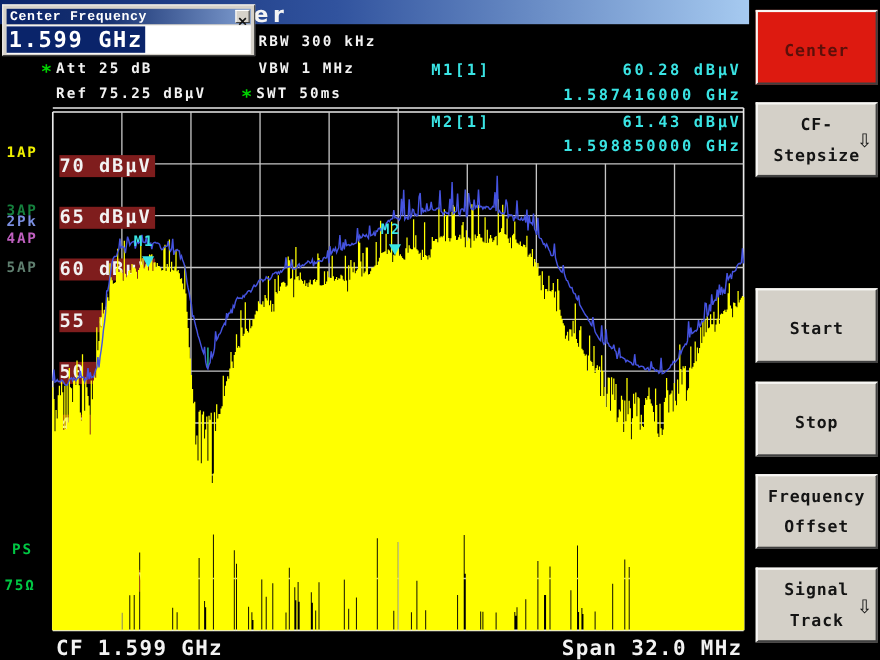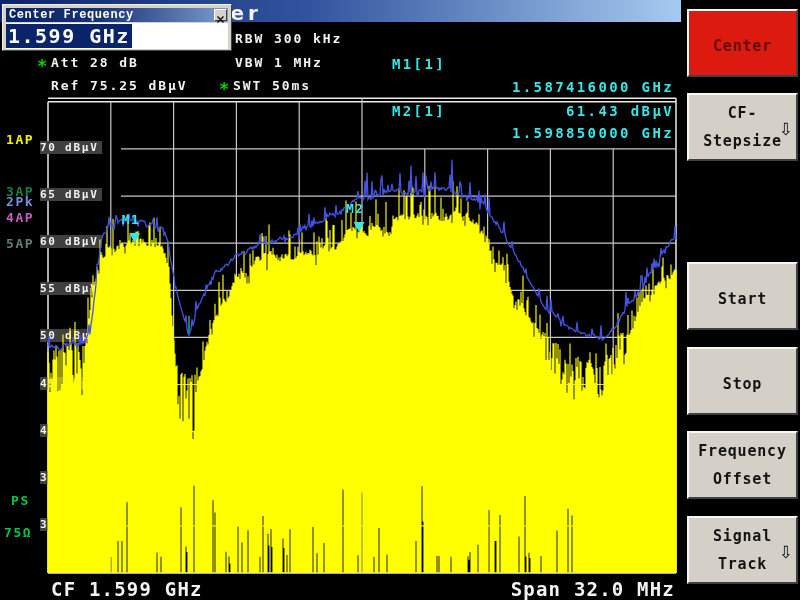--- a/index.html
+++ b/index.html
@@ -30,22 +30,22 @@
                 padding:0 2px 0 2px;white-space:pre;}
   
   .htext{position:absolute;color:#f2f2f2;font-size:13px;font-weight:bold;
          letter-spacing:1.92px;white-space:pre;}
   .star{position:absolute;color:#00d200;font-size:17px;font-weight:bold;}
   .cyan{color:#3ae4e4 !important;}
   .right-align{text-align:right;}
   
   .tlabel{position:absolute;left:6px;font-size:13px;font-weight:bold;letter-spacing:1.6px;white-space:pre;}
   
-  .ylabel{position:absolute;left:40px;color:#f2f2f2;font-size:11px;font-weight:bold;
-          letter-spacing:1.74px;background:#404040;padding-right:3px;white-space:pre;z-index:3;}
+  .ylabel{position:absolute;left:54px;color:#f2f2f2;font-size:17px;font-weight:bold;
+          letter-spacing:1.74px;background:#7f1d1d;padding-right:3px;white-space:pre;z-index:3;}
   
   .bbar{position:absolute;color:#f2f2f2;font-size:19px;font-weight:bold;letter-spacing:1.2px;white-space:pre;}
   
   #gridsvg{position:absolute;left:0;top:0;z-index:2;}
   #tracesvg{position:absolute;left:0;top:0;z-index:4;}
   
   .softkey{position:absolute;left:687px;width:111px;height:68px;background:#d4d0c8;
            border-top:2px solid #f8f7f4;border-left:2px solid #f8f7f4;
            border-right:2px solid #404040;border-bottom:2px solid #404040;box-sizing:border-box;z-index:5;}
   .softkey.red{background:#dd1a10;}
@@ -108,28 +108,29 @@
       <path d="M48 352.1L48 573.0M49 362.8L49 573.0M50 392.1L50 573.0M51 372.8L51 573.0M52 380.4L52 573.0M53 359.4L53 573.0M54 350.6L54 573.0M55 359.4L55 573.0M56 345.9L56 573.0M57 356.5L57 573.0M58 391.0L58 573.0M59 350.7L59 573.0M60 390.0L60 573.0M61 349.4L61 573.0M62 384.1L62 573.0M63 334.6L63 573.0M64 352.1L64 573.0M65 352.9L65 573.0M66 365.4L66 573.0M67 346.0L67 573.0M68 346.0L68 573.0M69 349.9L69 573.0M70 327.8L70 573.0M71 343.0L71 573.0M72 350.2L72 573.0M73 374.9L73 573.0M74 382.3L74 573.0M75 322.0L75 573.0M76 346.0L76 573.0M77 373.4L77 573.0M78 343.1L78 573.0M79 352.0L79 573.0M80 360.0L80 573.0M81 368.6L81 573.0M82 395.1L82 573.0M83 346.0L83 573.0M84 363.0L84 573.0M85 346.0L85 573.0M86 339.2L86 573.0M87 343.3L87 573.0M88 297.5L88 573.0M89 318.5L89 573.0M90 309.9L90 573.0M91 288.1L91 573.0M92 297.6L92 573.0M93 275.3L93 573.0M94 285.1L94 573.0M95 281.5L95 573.0M96 278.8L96 573.0M97 267.0L97 573.0M98 270.2L98 573.0M99 273.4L99 573.0M100 239.4L100 573.0M101 252.1L101 573.0M102 254.8L102 573.0M103 257.9L103 573.0M104 257.2L104 573.0M105 256.5L105 573.0M106 243.9L106 573.0M107 226.1L107 573.0M108 247.2L108 573.0M109 247.4L109 573.0M110 245.7L110 573.0M111 248.2L111 557.0M112 255.3L112 573.0M113 218.9L113 573.0M114 248.8L114 573.0M115 252.0L115 573.0M116 250.3L116 573.0M117 246.3L117 573.0M118 245.5L118 541.1M119 249.1L119 573.0M120 240.0L120 573.0M121 243.8L121 573.0M122 242.7L122 541.0M123 244.0L123 573.0M124 247.0L124 573.0M125 253.5L125 573.0M126 245.5L126 573.0M127 243.3L127 502.3M128 214.0L128 573.0M129 240.6L129 573.0M130 234.5L130 573.0M131 244.2L131 573.0M132 242.6L132 573.0M133 240.1L133 573.0M134 242.3L134 573.0M135 245.8L135 573.0M136 231.4L136 573.0M137 232.2L137 573.0M138 231.1L138 573.0M139 246.3L139 573.0M140 238.7L140 573.0M141 238.4L141 573.0M142 243.2L142 573.0M143 239.2L143 573.0M144 241.9L144 573.0M145 242.0L145 573.0M146 243.7L146 573.0M147 245.8L147 573.0M148 245.5L148 573.0M149 225.6L149 573.0M150 222.6L150 573.0M151 246.3L151 573.0M152 240.1L152 573.0M153 242.9L153 573.0M154 217.8L154 573.0M155 247.1L155 573.0M156 237.9L156 573.0M157 245.3L157 552.5M158 245.8L158 573.0M159 242.6L159 573.0M160 226.8L160 573.0M161 246.7L161 556.7M162 245.5L162 573.0M163 248.5L163 573.0M164 253.6L164 573.0M165 253.0L165 573.0M166 257.8L166 573.0M167 262.9L167 573.0M168 241.4L168 573.0M169 266.8L169 573.0M170 283.5L170 573.0M171 298.2L171 573.0M172 315.6L172 573.0M173 326.0L173 573.0M174 340.8L174 573.0M175 353.7L175 573.0M176 366.5L176 573.0M177 365.2L177 573.0M178 404.2L178 573.0M179 396.0L179 573.0M180 418.6L180 573.0M181 374.3L181 507.2M182 372.9L182 573.0M183 421.2L183 573.0M184 376.8L184 573.0M185 374.1L185 573.0M186 398.6L186 546.4M187 390.4L187 552.1M188 378.6L188 573.0M189 418.8L189 573.0M190 378.0L190 573.0M191 381.7L191 573.0M192 375.3L192 573.0M193 439.1L193 573.0M194 430.5L194 485.8M195 374.8L195 573.0M196 391.9L196 573.0M197 367.4L197 573.0M198 380.4L198 573.0M199 376.4L199 573.0M200 376.3L200 573.0M201 371.3L201 573.0M202 369.3L202 573.0M203 341.6L203 573.0M204 359.9L204 573.0M205 350.6L205 573.0M206 346.6L206 573.0M207 342.1L207 573.0M208 344.4L208 573.0M209 335.1L209 573.0M210 319.9L210 573.0M211 328.7L211 573.0M212 334.6L212 573.0M213 322.8L213 500.2M214 319.9L214 573.0M215 303.8L215 512.5M216 316.2L216 573.0M217 314.5L217 573.0M218 315.8L218 573.0M219 282.0L219 573.0M220 297.7L220 573.0M221 305.5L221 573.0M222 303.5L222 573.0M223 274.7L223 573.0M224 298.8L224 573.0M225 300.8L225 573.0M226 302.3L226 551.7M227 290.4L227 573.0M228 298.3L228 573.0M229 296.5L229 556.6M230 290.3L230 563.6M231 290.2L231 573.0M232 285.9L232 573.0M233 282.6L233 573.0M234 282.9L234 573.0M235 273.8L235 573.0M236 275.8L236 573.0M237 276.6L237 573.0M238 276.9L238 526.5M239 273.8L239 573.0M240 279.0L240 573.0M241 268.1L241 573.0M242 271.2L242 542.5M243 273.1L243 573.0M244 251.2L244 573.0M245 277.5L245 573.0M246 273.1L246 573.0M247 283.5L247 573.0M248 276.3L248 530.3M249 283.2L249 573.0M250 253.7L250 573.0M251 265.5L251 573.0M252 266.8L252 573.0M253 250.2L253 573.0M254 264.5L254 573.0M255 260.5L255 573.0M256 257.1L256 573.0M257 256.7L257 573.0M258 256.2L258 573.0M259 257.2L259 573.0M260 260.7L260 556.8M261 259.5L261 573.0M262 233.1L262 573.0M263 236.5L263 516.1M264 253.5L264 573.0M265 253.0L265 573.0M266 235.9L266 573.0M267 270.3L267 573.0M268 254.0L268 533.8M269 224.6L269 545.6M270 251.6L270 573.0M271 251.0L271 529.0M272 254.8L272 547.1M273 247.8L273 573.0M274 254.2L274 573.0M275 255.4L275 573.0M276 257.9L276 573.0M277 254.7L277 573.0M278 260.1L278 573.0M279 257.5L279 573.0M280 261.0L280 573.0M281 256.8L281 573.0M282 254.3L282 573.0M283 258.3L283 538.4M284 258.6L284 548.0M285 254.6L285 573.0M286 253.7L286 573.0M287 256.2L287 555.1M288 254.6L288 573.0M289 230.5L289 573.0M290 234.5L290 529.3M291 259.3L291 573.0M292 259.6L292 573.0M293 259.4L293 573.0M294 259.2L294 573.0M295 246.6L295 573.0M296 258.1L296 573.0M297 256.0L297 573.0M298 246.7L298 573.0M299 252.1L299 573.0M300 252.6L300 573.0M301 252.7L301 573.0M302 232.5L302 573.0M303 251.2L303 573.0M304 255.2L304 573.0M305 253.7L305 573.0M306 251.8L306 573.0M307 254.6L307 573.0M308 252.9L308 573.0M309 253.5L309 573.0M310 249.7L310 573.0M311 250.7L311 573.0M312 254.1L312 573.0M313 255.4L313 526.8M314 232.6L314 573.0M315 255.0L315 573.0M316 265.0L316 573.0M317 241.2L317 553.3M318 254.4L318 573.0M319 236.4L319 573.0M320 242.8L320 573.0M321 247.6L321 573.0M322 238.3L322 573.0M323 248.4L323 573.0M324 246.2L324 543.1M325 244.7L325 573.0M326 218.1L326 573.0M327 220.7L327 573.0M328 237.8L328 573.0M329 251.3L329 573.0M330 230.0L330 573.0M331 248.4L331 573.0M332 246.9L332 573.0M333 225.0L333 573.0M334 225.0L334 573.0M335 249.5L335 573.0M336 249.2L336 573.0M337 246.6L337 573.0M338 243.2L338 573.0M339 243.6L339 573.0M340 242.5L340 573.0M341 241.4L341 573.0M342 220.1L342 573.0M343 240.9L343 489.4M344 237.8L344 573.0M345 234.3L345 573.0M346 200.6L346 573.0M347 230.1L347 573.0M348 229.6L348 573.0M349 229.1L349 573.0M350 228.5L350 573.0M351 212.4L351 573.0M352 230.9L352 573.0M353 226.9L353 573.0M354 227.8L354 573.0M355 229.5L355 573.0M356 201.5L356 573.0M357 238.2L357 573.0M358 231.5L358 555.2M359 232.3L359 573.0M360 227.0L360 573.0M361 223.3L361 573.0M362 225.4L362 492.8M363 232.6L363 573.0M364 231.1L364 573.0M365 233.0L365 573.0M366 234.5L366 573.0M367 235.6L367 573.0M368 236.2L368 573.0M369 225.7L369 573.0M370 216.0L370 573.0M371 229.8L371 573.0M372 223.0L372 573.0M373 225.9L373 573.0M374 226.6L374 556.7M375 226.7L375 573.0M376 199.3L376 573.0M377 224.9L377 573.0M378 213.8L378 573.0M379 226.7L379 528.0M380 227.8L380 573.0M381 231.0L381 573.0M382 229.7L382 573.0M383 236.4L383 573.0M384 227.0L384 573.0M385 233.6L385 573.0M386 202.1L386 573.0M387 231.9L387 554.8M388 232.7L388 573.0M389 235.9L389 573.0M390 232.0L390 573.0M391 234.1L391 573.0M392 226.6L392 573.0M393 215.5L393 573.0M394 219.0L394 573.0M395 218.9L395 573.0M396 217.2L396 573.0M397 217.3L397 573.0M398 220.2L398 573.0M399 188.6L399 573.0M400 215.9L400 573.0M401 214.8L401 573.0M402 215.7L402 573.0M403 214.3L403 573.0M404 190.2L404 573.0M405 219.3L405 573.0M406 196.7L406 573.0M407 195.4L407 573.0M408 216.4L408 573.0M409 219.5L409 573.0M410 216.7L410 573.0M411 192.8L411 573.0M412 186.3L412 573.0M413 188.0L413 573.0M414 214.4L414 573.0M415 218.1L415 573.0M416 217.9L416 540.9M417 215.7L417 573.0M418 213.3L418 573.0M419 217.1L419 573.0M420 204.7L420 573.0M421 201.9L421 573.0M422 215.7L422 486.3M423 224.8L423 521.6M424 209.4L424 573.0M425 219.2L425 573.0M426 215.8L426 573.0M427 216.9L427 573.0M428 225.3L428 573.0M429 185.7L429 573.0M430 190.0L430 573.0M431 218.9L431 573.0M432 213.1L432 573.0M433 216.6L433 573.0M434 214.5L434 573.0M435 186.2L435 573.0M436 212.8L436 573.0M437 215.8L437 555.8M438 216.1L438 573.0M439 219.5L439 556.1M440 220.4L440 573.0M441 197.6L441 573.0M442 220.9L442 573.0M443 208.8L443 573.0M444 220.7L444 573.0M445 216.9L445 573.0M446 213.6L446 573.0M447 216.6L447 573.0M448 220.0L448 573.0M449 218.5L449 573.0M450 215.5L450 573.0M451 214.6L451 556.8M452 222.9L452 573.0M453 181.2L453 573.0M454 211.7L454 573.0M455 210.9L455 573.0M456 207.5L456 573.0M457 186.2L457 573.0M458 193.3L458 573.0M459 212.7L459 573.0M460 213.5L460 573.0M461 198.6L461 573.0M462 216.8L462 573.0M463 220.8L463 573.0M464 216.0L464 573.0M465 225.7L465 573.0M466 213.9L466 573.0M467 212.4L467 573.0M468 201.4L468 556.3M469 217.8L469 559.7M470 220.7L470 552.0M471 221.3L471 573.0M472 222.6L472 573.0M473 219.6L473 573.0M474 223.6L474 573.0M475 224.2L475 573.0M476 222.2L476 573.0M477 222.7L477 573.0M478 224.8L478 544.8M479 214.3L479 573.0M480 233.4L480 573.0M481 231.5L481 573.0M482 230.4L482 573.0M483 233.6L483 573.0M484 226.4L484 573.0M485 242.2L485 573.0M486 235.5L486 573.0M487 238.3L487 573.0M488 243.2L488 573.0M489 239.1L489 509.9M490 250.9L490 573.0M491 250.3L491 573.0M492 263.9L492 573.0M493 246.6L493 573.0M494 259.2L494 573.0M495 271.9L495 541.0M496 262.7L496 541.0M497 262.8L497 573.0M498 264.8L498 573.0M499 250.6L499 573.0M500 264.6L500 515.1M501 264.9L501 573.0M502 263.6L502 573.0M503 257.2L503 573.0M504 270.5L504 573.0M505 265.0L505 573.0M506 282.9L506 573.0M507 253.7L507 573.0M508 264.2L508 573.0M509 281.7L509 573.0M510 287.0L510 573.0M511 289.9L511 573.0M512 293.8L512 573.0M513 295.8L513 573.0M514 307.9L514 573.0M515 304.9L515 573.0M516 301.6L516 573.0M517 309.8L517 573.0M518 299.3L518 573.0M519 299.6L519 536.6M520 305.8L520 573.0M521 291.7L521 573.0M522 302.9L522 573.0M523 275.8L523 573.0M524 308.2L524 573.0M525 311.9L525 495.9M526 315.3L526 556.4M527 300.2L527 573.0M528 296.7L528 573.0M529 317.0L529 552.7M530 318.3L530 558.1M531 321.6L531 573.0M532 323.5L532 573.0M533 322.3L533 573.0M534 337.3L534 573.0M535 323.1L535 573.0M536 305.1L536 573.0M537 327.9L537 573.0M538 329.1L538 573.0M539 332.7L539 573.0M540 314.6L540 573.0M541 339.1L541 556.0M542 334.5L542 573.0M543 332.0L543 573.0M544 336.3L544 573.0M545 333.1L545 573.0M546 360.0L546 573.0M547 323.0L547 573.0M548 337.3L548 573.0M549 359.9L549 573.0M550 351.8L550 573.0M551 369.9L551 573.0M552 358.0L552 573.0M553 343.2L553 573.0M554 343.3L554 573.0M555 373.5L555 573.0M556 342.9L556 573.0M557 358.6L557 530.7M558 344.1L558 573.0M559 363.7L559 573.0M560 349.2L560 573.0M561 383.9L561 573.0M562 379.5L562 573.0M563 372.3L563 573.0M564 374.2L564 573.0M565 359.8L565 573.0M566 363.4L566 573.0M567 392.8L567 573.0M568 364.0L568 508.7M569 382.9L569 573.0M570 343.6L570 573.0M571 376.5L571 573.0M572 364.4L572 515.5M573 371.1L573 573.0M574 399.3L574 573.0M575 380.3L575 573.0M576 358.0L576 573.0M577 367.0L577 573.0M578 356.8L578 573.0M579 378.5L579 573.0M580 360.9L580 573.0M581 362.0L581 573.0M582 390.7L582 573.0M583 377.0L583 573.0M584 387.0L584 573.0M585 388.2L585 573.0M586 368.1L586 573.0M587 361.9L587 573.0M588 363.3L588 573.0M589 360.0L589 573.0M590 352.3L590 573.0M591 363.0L591 573.0M592 366.9L592 573.0M593 368.8L593 573.0M594 374.6L594 573.0M595 383.1L595 573.0M596 353.2L596 573.0M597 368.1L597 573.0M598 394.0L598 573.0M599 397.2L599 573.0M600 367.0L600 573.0M601 389.4L601 573.0M602 395.5L602 573.0M603 390.4L603 573.0M604 365.4L604 573.0M605 361.6L605 573.0M606 343.6L606 573.0M607 354.8L607 573.0M608 375.1L608 573.0M609 358.9L609 573.0M610 357.7L610 573.0M611 354.9L611 573.0M612 374.2L612 573.0M613 348.1L613 573.0M614 364.3L614 573.0M615 368.4L615 573.0M616 345.0L616 573.0M617 357.9L617 573.0M618 313.2L618 573.0M619 335.4L619 573.0M620 349.5L620 573.0M621 333.0L621 573.0M622 334.8L622 573.0M623 332.7L623 573.0M624 364.3L624 573.0M625 354.7L625 573.0M626 353.0L626 573.0M627 334.4L627 573.0M628 315.1L628 573.0M629 334.9L629 573.0M630 333.4L630 573.0M631 330.0L631 573.0M632 310.5L632 573.0M633 328.4L633 573.0M634 315.8L634 573.0M635 321.1L635 573.0M636 316.4L636 573.0M637 297.4L637 573.0M638 311.8L638 573.0M639 291.9L639 573.0M640 305.9L640 573.0M641 290.5L641 573.0M642 302.0L642 573.0M643 287.3L643 573.0M644 298.5L644 573.0M645 297.8L645 573.0M646 285.6L646 573.0M647 294.8L647 573.0M648 294.7L648 573.0M649 283.5L649 573.0M650 301.6L650 573.0M651 294.9L651 573.0M652 289.7L652 573.0M653 268.7L653 573.0M654 294.3L654 573.0M655 286.0L655 573.0M656 284.9L656 573.0M657 285.4L657 573.0M658 282.7L658 573.0M659 281.6L659 573.0M660 283.6L660 573.0M661 281.4L661 573.0M662 266.6L662 573.0M663 257.6L663 573.0M664 277.8L664 573.0M665 280.5L665 573.0M666 288.3L666 573.0M667 275.0L667 573.0M668 275.4L668 573.0M669 278.3L669 573.0M670 279.3L670 573.0M671 264.6L671 573.0M672 274.9L672 573.0M673 272.5L673 573.0M674 270.6L674 573.0M675 269.0L675 573.0M676 270.1L676 573.0" stroke="#ffff00" stroke-width="1.15" fill="none"></path>
       <line x1="189" y1="316" x2="189" y2="334" stroke="#2aa87e" stroke-width="1.5"></line>
       <path d="M48 346.1L49 336.0L50 347.3L51 346.7L52 345.2L53 347.0L54 346.7L55 347.3L56 345.5L57 346.1L58 347.8L59 349.5L60 350.2L61 350.1L62 348.0L63 345.7L64 344.1L65 343.5L66 346.1L67 343.4L68 344.3L69 346.0L70 344.5L71 343.2L72 343.2L73 337.2L74 343.1L75 343.0L76 343.0L77 347.2L78 344.2L79 344.7L80 334.7L81 344.6L82 338.4L83 343.4L84 342.5L85 342.8L86 339.6L87 336.2L88 334.1L89 324.6L90 334.1L91 324.4L92 318.2L93 310.5L94 300.4L95 293.3L96 284.3L97 264.4L98 264.3L99 258.9L100 251.5L101 244.6L102 238.1L103 234.8L104 233.1L105 233.1L106 232.9L107 229.0L108 226.6L109 216.8L110 225.1L111 224.3L112 224.1L113 225.4L114 230.1L115 222.6L116 215.1L117 218.3L118 222.9L119 221.0L120 220.2L121 219.6L122 219.3L123 226.0L124 221.9L125 219.4L126 221.2L127 220.1L128 220.4L129 213.5L130 220.0L131 220.3L132 220.6L133 215.7L134 221.2L135 221.5L136 221.7L137 221.1L138 226.5L139 221.4L140 220.5L141 220.3L142 221.0L143 220.9L144 221.2L145 221.9L146 225.4L147 227.0L148 226.7L149 224.8L150 224.4L151 224.0L152 223.6L153 219.3L154 225.8L155 228.3L156 226.7L157 217.2L158 231.7L159 228.2L160 228.0L161 226.9L162 227.8L163 228.1L164 234.9L165 232.6L166 236.3L167 238.8L168 242.1L169 248.4L170 256.6L171 261.8L172 266.3L173 272.6L174 276.5L175 287.6L176 287.2L177 292.5L178 296.8L179 300.4L180 305.0L181 307.7L182 311.3L183 314.9L184 318.5L185 321.0L186 315.3L187 329.1L188 333.6L189 335.3L190 331.5L191 329.6L192 319.4L193 324.8L194 322.2L195 316.7L196 301.2L197 309.0L198 307.3L199 304.0L200 303.5L201 301.1L202 298.1L203 296.3L204 293.9L205 295.0L206 284.7L207 288.1L208 284.8L209 284.7L210 281.8L211 284.7L212 277.7L213 279.2L214 274.6L215 271.9L216 270.4L217 271.3L218 270.9L219 271.1L220 271.5L221 268.8L222 269.9L223 267.5L224 267.2L225 265.1L226 264.2L227 264.3L228 265.5L229 263.5L230 261.0L231 259.2L232 260.4L233 259.7L234 257.9L235 255.6L236 254.5L237 254.0L238 254.1L239 255.8L240 254.4L241 254.3L242 251.8L243 253.0L244 253.0L245 254.4L246 253.4L247 251.6L248 249.0L249 248.8L250 247.9L251 247.4L252 248.9L253 247.1L254 248.6L255 246.3L256 247.4L257 245.7L258 244.4L259 243.9L260 234.0L261 243.1L262 242.7L263 242.3L264 242.9L265 235.8L266 244.3L267 244.2L268 244.6L269 243.7L270 243.3L271 240.9L272 239.9L273 243.2L274 241.9L275 240.9L276 241.4L277 240.4L278 239.4L279 238.8L280 237.2L281 237.9L282 239.3L283 238.7L284 236.0L285 242.2L286 238.1L287 239.6L288 238.8L289 236.9L290 237.2L291 237.1L292 237.7L293 237.3L294 234.5L295 234.0L296 234.8L297 234.3L298 227.5L299 239.3L300 223.8L301 231.0L302 229.3L303 226.5L304 228.0L305 225.4L306 229.6L307 227.0L308 225.3L309 213.7L310 226.9L311 227.3L312 220.3L313 226.7L314 217.6L315 223.3L316 222.6L317 222.3L318 223.3L319 222.9L320 221.3L321 222.3L322 221.8L323 221.3L324 220.7L325 207.3L326 219.4L327 214.3L328 216.3L329 215.7L330 213.1L331 214.2L332 214.9L333 213.4L334 215.2L335 216.7L336 205.0L337 214.2L338 213.8L339 213.3L340 211.1L341 214.7L342 209.9L343 210.3L344 207.7L345 207.4L346 209.2L347 206.8L348 205.1L349 208.2L350 207.9L351 203.0L352 202.0L353 200.5L354 201.4L355 199.5L356 199.1L357 198.7L358 191.0L359 197.9L360 197.5L361 198.6L362 198.6L363 200.1L364 198.2L365 180.7L366 195.8L367 172.6L368 199.5L369 197.7L370 197.6L371 199.7L372 181.2L373 198.0L374 196.7L375 190.3L376 190.7L377 195.6L378 194.6L379 196.2L380 195.4L381 179.0L382 175.4L383 195.2L384 189.0L385 192.5L386 191.3L387 192.2L388 184.8L389 191.5L390 191.3L391 190.3L392 183.5L393 190.0L394 190.9L395 191.0L396 190.9L397 189.5L398 189.3L399 189.7L400 173.1L401 192.0L402 193.2L403 195.4L404 193.2L405 192.6L406 193.9L407 193.6L408 194.8L409 180.8L410 192.5L411 165.5L412 194.4L413 193.2L414 192.7L415 191.8L416 175.9L417 194.2L418 195.8L419 190.5L420 189.8L421 190.3L422 192.5L423 172.2L424 197.5L425 195.5L426 175.6L427 183.3L428 189.0L429 190.2L430 190.8L431 181.5L432 189.1L433 187.4L434 188.3L435 172.3L436 188.3L437 187.6L438 187.9L439 190.0L440 188.1L441 189.3L442 187.6L443 188.0L444 188.2L445 190.0L446 190.2L447 189.0L448 187.7L449 188.1L450 174.7L451 191.9L452 159.8L453 193.0L454 191.4L455 193.2L456 194.3L457 193.6L458 194.6L459 192.7L460 181.4L461 184.9L462 197.4L463 195.2L464 195.4L465 195.5L466 196.1L467 200.9L468 197.3L469 197.9L470 182.2L471 199.1L472 199.7L473 199.9L474 198.1L475 200.3L476 199.8L477 197.0L478 202.3L479 190.5L480 209.5L481 195.7L482 202.5L483 202.5L484 204.0L485 194.2L486 208.1L487 210.5L488 213.5L489 198.1L490 215.5L491 216.7L492 216.9L493 219.4L494 222.1L495 221.6L496 224.5L497 221.9L498 224.3L499 226.9L500 228.6L501 232.2L502 232.5L503 231.8L504 221.5L505 234.5L506 238.2L507 241.8L508 243.5L509 245.2L510 246.9L511 247.5L512 241.0L513 248.5L514 252.0L515 254.8L516 255.3L517 258.0L518 260.7L519 261.6L520 261.4L521 265.4L522 266.9L523 267.1L524 271.2L525 272.5L526 268.5L527 277.0L528 278.8L529 280.6L530 282.4L531 284.2L532 285.9L533 287.2L534 288.3L535 291.4L536 292.3L537 294.8L538 296.0L539 288.3L540 296.7L541 301.7L542 303.5L543 305.2L544 306.9L545 308.6L546 309.6L547 295.7L548 310.6L549 313.0L550 312.2L551 299.3L552 311.8L553 312.0L554 314.7L555 315.1L556 316.9L557 316.6L558 313.4L559 318.6L560 319.6L561 326.3L562 321.6L563 316.1L564 325.0L565 324.5L566 325.1L567 325.7L568 326.3L569 328.9L570 327.5L571 328.1L572 328.7L573 329.3L574 329.9L575 331.6L576 331.6L577 322.0L578 331.4L579 331.8L580 332.0L581 333.7L582 333.2L583 332.9L584 333.2L585 333.5L586 335.6L587 336.1L588 334.9L589 334.2L590 336.9L591 336.3L592 328.5L593 334.6L594 334.4L595 335.9L596 337.2L597 336.4L598 337.3L599 339.3L600 338.3L601 325.3L602 339.7L603 339.5L604 338.6L605 337.7L606 336.9L607 336.1L608 335.2L609 334.4L610 331.7L611 331.5L612 328.6L613 329.7L614 329.0L615 327.8L616 326.7L617 325.5L618 318.2L619 321.5L620 318.3L621 315.9L622 314.8L623 312.7L624 313.2L625 309.9L626 292.1L627 306.8L628 297.7L629 303.2L630 302.6L631 301.7L632 300.5L633 301.0L634 299.3L635 291.0L636 296.8L637 295.4L638 291.8L639 292.5L640 291.3L641 275.6L642 276.0L643 287.2L644 285.8L645 276.8L646 283.1L647 267.5L648 277.1L649 274.2L650 272.7L651 272.9L652 263.2L653 270.3L654 258.6L655 268.0L656 260.7L657 266.5L658 263.7L659 267.1L660 257.6L661 248.2L662 254.1L663 251.9L664 250.0L665 253.6L666 246.8L667 247.0L668 246.6L669 245.5L670 241.9L671 240.1L672 239.3L673 239.8L674 238.7L675 225.8L676 239.6" stroke="#4553e0" stroke-width="1.3" fill="none"></path>
       <polygon points="129.16399999999953,232.87727999999998 140.16399999999953,232.87727999999998 134.66399999999953,242.87727999999998" fill="#3ae4e4"></polygon>
       <text x="121.66399999999953" y="223.87727999999998" fill="#3ae4e4" font-size="13" font-weight="bold" letter-spacing="1.5">M1</text>
       <polygon points="353.55625000000276,222.03967999999998 364.55625000000276,222.03967999999998 359.05625000000276,232.03967999999998" fill="#3ae4e4"></polygon>
       <text x="346.05625000000276" y="213.03967999999998" fill="#3ae4e4" font-size="13" font-weight="bold" letter-spacing="1.5">M2</text>
     </svg>
 
   <span class="star" style="left:37px;top:56px;">*</span>
-  <span class="htext" style="left:51px;top:55px;">Att 28 dB</span>
+  <span class="htext" style="left:51px;top:55px;">Att 25 dB</span>
   <span class="htext" style="left:51px;top:78px;">Ref 75.25 dBµV</span>
   <span class="htext" style="left:235px;top:31px;">RBW 300 kHz</span>
   <span class="htext" style="left:235px;top:55px;">VBW 1 MHz</span>
   <span class="star" style="left:219px;top:79px;">*</span>
   <span class="htext" style="left:233px;top:78px;">SWT 50ms</span>
 
   <span class="htext cyan" style="left:392px;top:56px;font-size:14px;letter-spacing:2.37px;">M1[1]</span>
+  <span class="htext cyan right-align" style="left:450px;top:56px;width:224px;font-size:14px;letter-spacing:2.37px;">60.28 dBµV</span>
   <span class="htext cyan right-align" style="left:450px;top:79px;width:224px;font-size:14px;letter-spacing:2.37px;">1.587416000 GHz</span>
   <span class="htext cyan" style="left:392px;top:103px;font-size:14px;letter-spacing:2.37px;z-index:5;">M2[1]</span>
   <span class="htext cyan right-align" style="left:450px;top:103px;width:224px;font-size:14px;letter-spacing:2.37px;z-index:5;">61.43 dBµV</span>
   <span class="htext cyan right-align" style="left:450px;top:125px;width:224px;font-size:14px;letter-spacing:2.37px;z-index:5;">1.598850000 GHz</span>
 
   <span class="tlabel" style="top: 132px; color: rgb(240, 240, 0);">1AP</span>
   <span class="tlabel" style="top: 158px; color: rgb(123, 143, 224); margin-top: 36px;">2Pk</span>
   <span class="tlabel" style="top: 184px; color: #15803d;">3AP</span>
   <span class="tlabel" style="top: 210px; color: rgb(191, 96, 191);">4AP</span>
   <span class="tlabel" style="top: 236px; color: rgb(95, 127, 111);">5AP</span>

